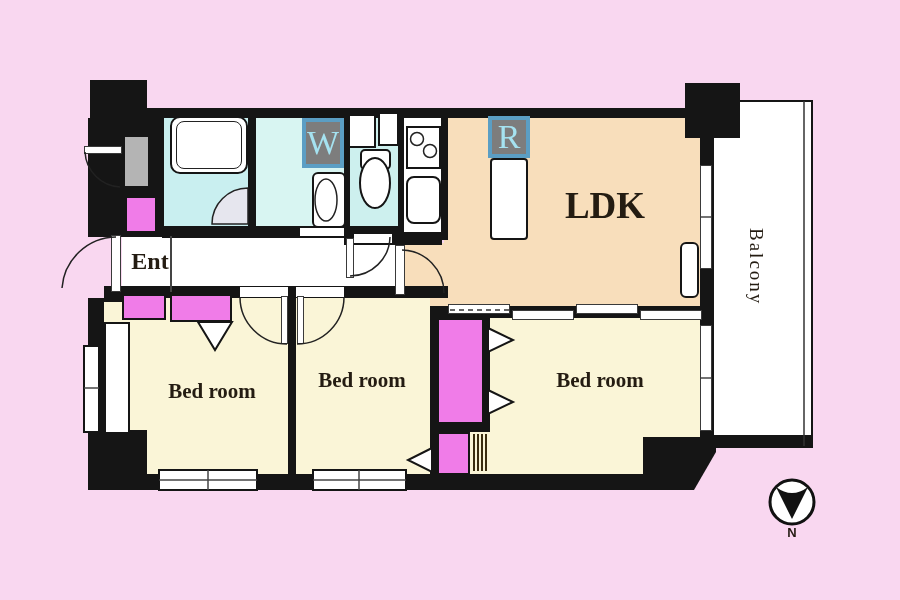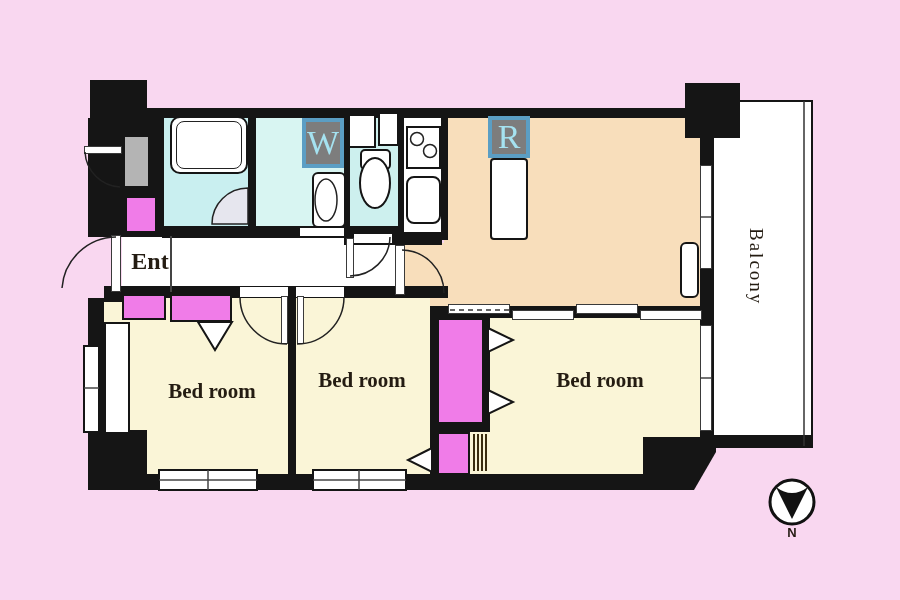--- a/index.html
+++ b/index.html
@@ -176,20 +176,21 @@
     </g>
 
     <line x1="450" y1="310" x2="512" y2="310" stroke="#333" stroke-width="1.5" stroke-dasharray="5,4"></line>
 
     <g>
       <circle cx="792" cy="502" r="22" fill="#fff" stroke="#111" stroke-width="3"></circle>
       <path d="M 792,519 L 776,487 Q 792,499 808,487 Z" fill="#111"></path>
     </g>
   </svg>
 
+  <div class="abs label" style="left:545px;top:186px;width:120px;font-size:37px;font-weight:600;">LDK</div>
   <div class="abs label" style="left:120px;top:248px;width:60px;font-size:24px;">Ent</div>
   <div class="abs label" style="left:132px;top:380px;width:160px;font-size:21px;">Bed room</div>
   <div class="abs label" style="left:282px;top:369px;width:160px;font-size:21px;">Bed room</div>
   <div class="abs label" style="left:520px;top:369px;width:160px;font-size:21px;">Bed room</div>
   <div class="abs vtext" style="left:745px;top:228px;height:100px;">Balcony</div>
   <div class="abs label" style="left:785px;top:526px;width:14px;font-size:13px;font-family:'Liberation Sans',sans-serif;">N</div>
 
 </div>
 
 </body></html>

